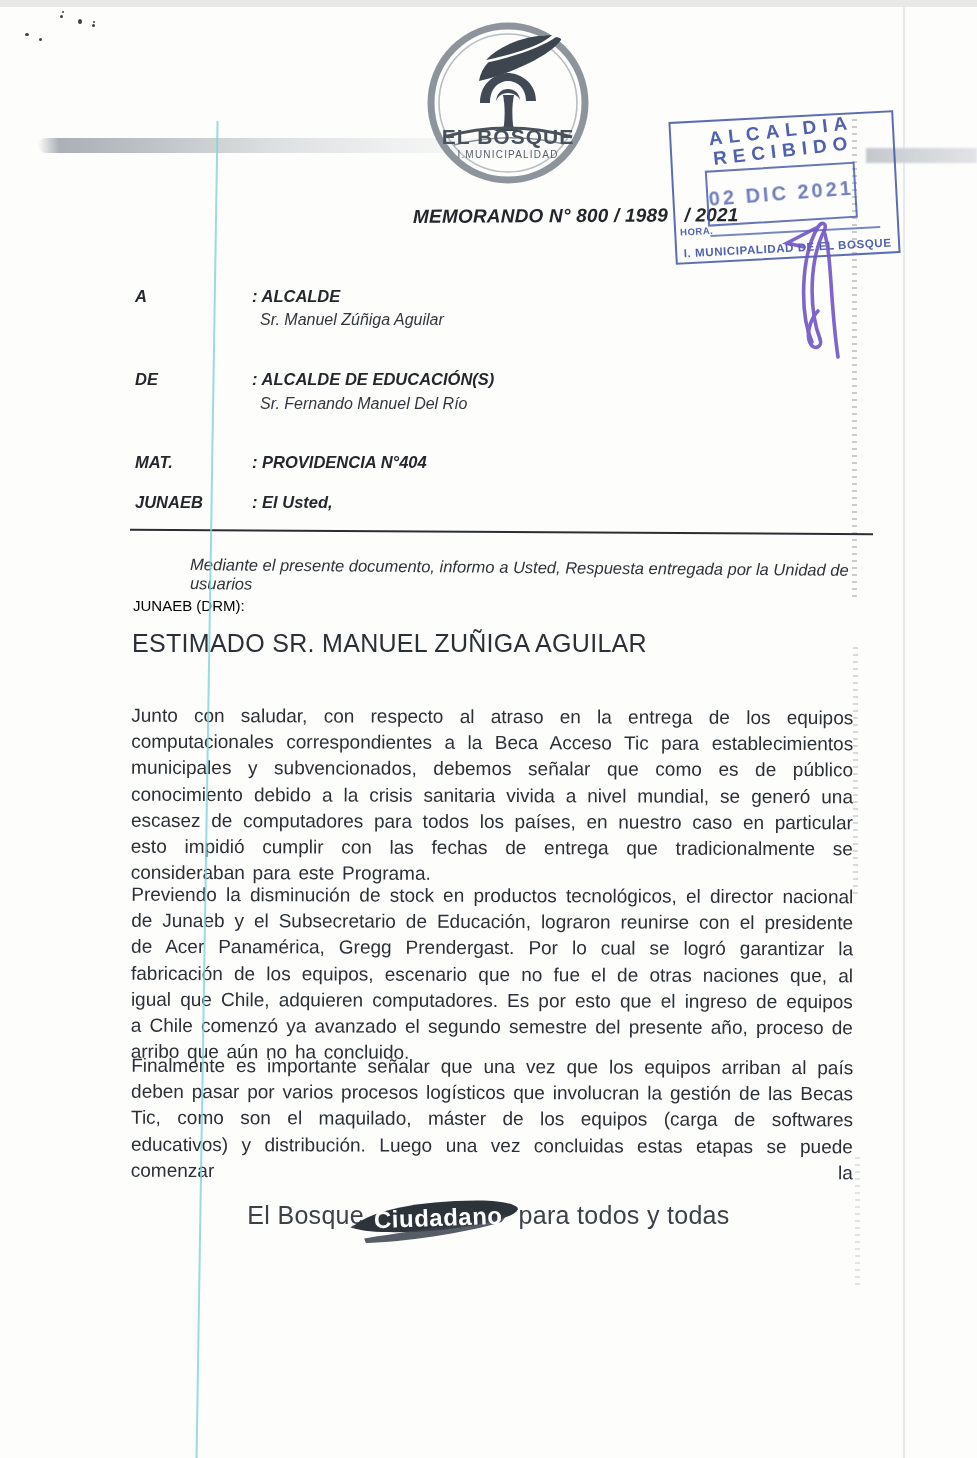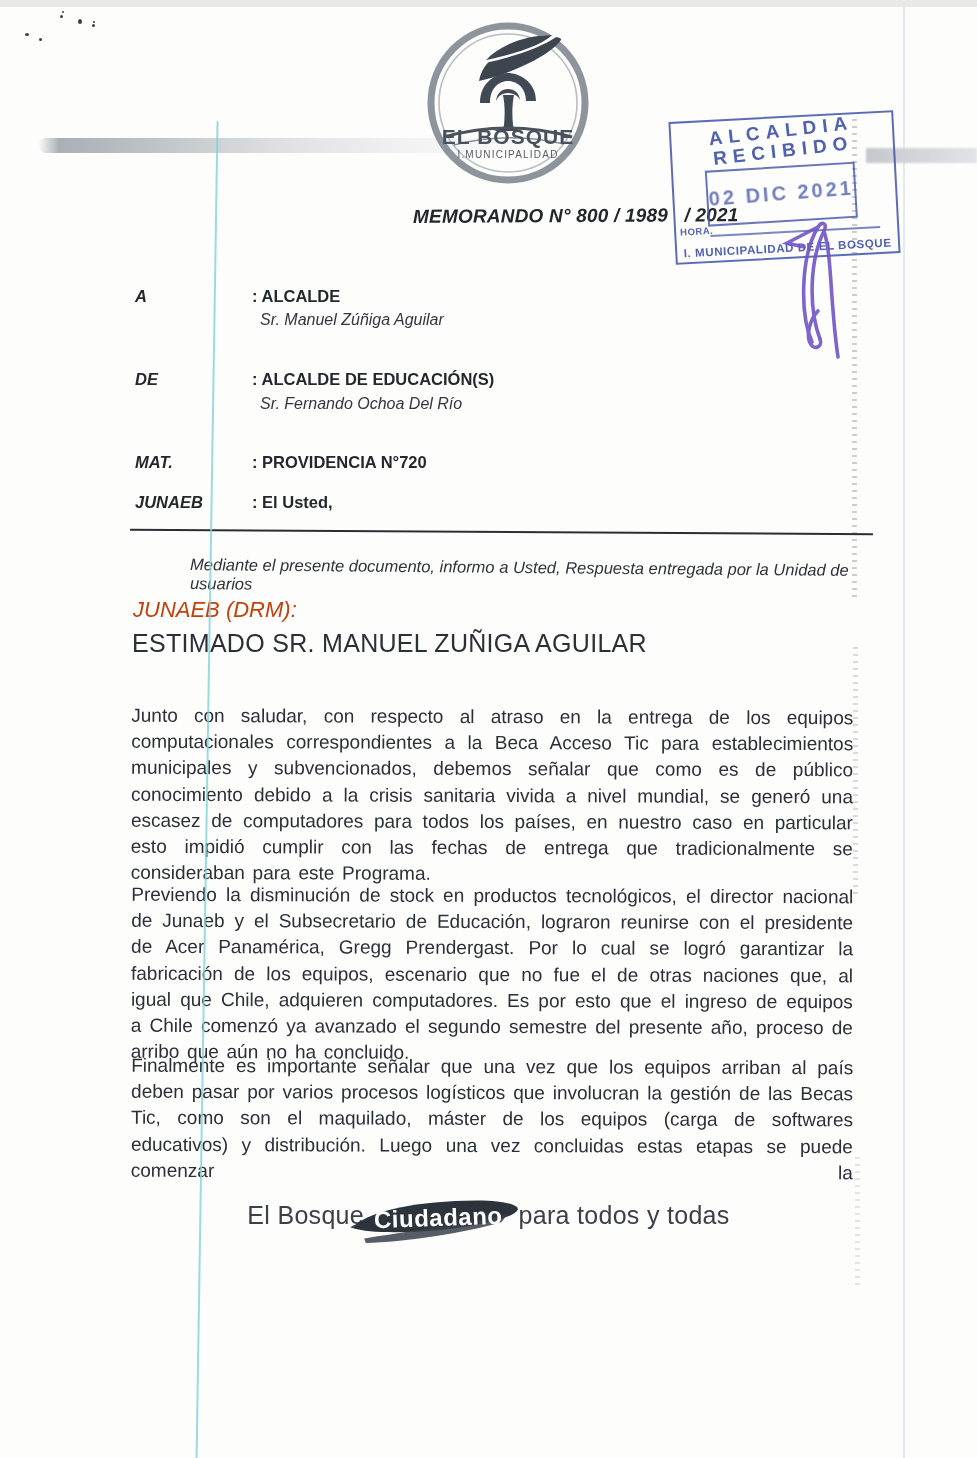--- a/index.html
+++ b/index.html
@@ -68,36 +68,36 @@
   .stamp-org{
     position:absolute;left:0;right:0;bottom:3px;text-align:center;
     font-size:11.5px;font-weight:bold;letter-spacing:.6px;color:rgba(64,84,168,.92);
   }
   .pen{position:absolute;left:760px;top:200px;pointer-events:none;}
   
   .flabel{
     position:absolute;left:135px;font-size:16.5px;font-weight:bold;font-style:italic;color:#24282d;
   }
   .fval{
-    position:absolute;left:252px;font-size:16.5px;font-weight:bold;color:#24282d;
+    position:absolute;left:252px;font-size:16.5px;font-weight:bold;font-style:italic;color:#24282d;
   }
   .fsub{
     position:absolute;left:260px;font-size:16px;font-style:italic;color:#32373d;
   }
   .rule{
     position:absolute;left:130px;top:524px;width:743px;height:2px;background:#2a2e33;
     transform:rotate(.35deg);
   }
   
   .intro{
     position:absolute;left:190px;top:551px;width:660px;
     font-size:16.5px;font-style:italic;color:#2e3338;transform:rotate(.5deg);
   }
   .intro2{
-    position:absolute;left:133px;top:590px;font-size:22px;font-style:italic;color:#c2410c;
+    position:absolute;left:133px;top:590px;font-size:15px;color:#000000;
   }
   .greet{position:absolute;left:132px;font-size:25px;letter-spacing:.3px;color:#2b3036;}
   .para{
     position:absolute;left:131px;width:722px;
     font-size:19px;line-height:26.2px;color:#2b3036;
     text-align:justify;word-spacing:2.5px;transform:rotate(.2deg);
   }
   .para-last{text-align-last:justify;}
   
   .slogan{
@@ -174,24 +174,24 @@
       <path d="M64,24 C72,48 70,96 78,150"></path>
     </g>
   </svg>
 
   <div class="flabel" style="top:280px;">A</div>
   <div class="fval" style="top:280px;">: ALCALDE</div>
   <div class="fsub" style="top:304px;">Sr. Manuel Zúñiga Aguilar</div>
 
   <div class="flabel" style="top:363px;">DE</div>
   <div class="fval" style="top:363px;">: ALCALDE DE EDUCACIÓN(S)</div>
-  <div class="fsub" style="top:388px;">Sr. Fernando Ochoa Del Río</div>
+  <div class="fsub" style="top:388px;">Sr. Fernando Manuel Del Río</div>
 
   <div class="flabel" style="top:446px;">MAT.</div>
-  <div class="fval" style="top:446px;">: PROVIDENCIA N°720</div>
+  <div class="fval" style="top:446px;">: PROVIDENCIA N°404</div>
 
   <div class="flabel" style="top:486px;">JUNAEB</div>
   <div class="fval" style="top:486px;">:  El Usted,</div>
 
   <div class="rule"></div>
 
   <div class="intro">Mediante el presente documento, informo a Usted, Respuesta entregada por la Unidad de usuarios</div>
   <div class="intro2">JUNAEB (DRM):</div>
 
   <div class="greet" style="top:622px;">ESTIMADO SR. MANUEL ZUÑIGA AGUILAR</div>

